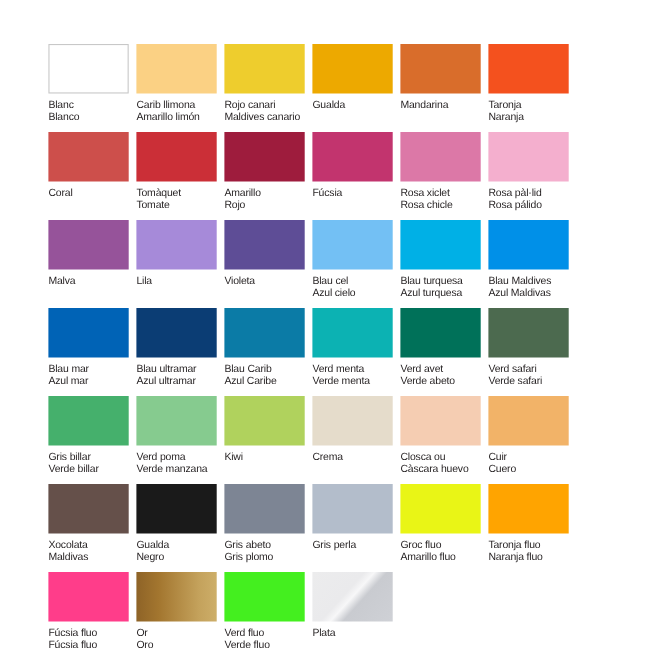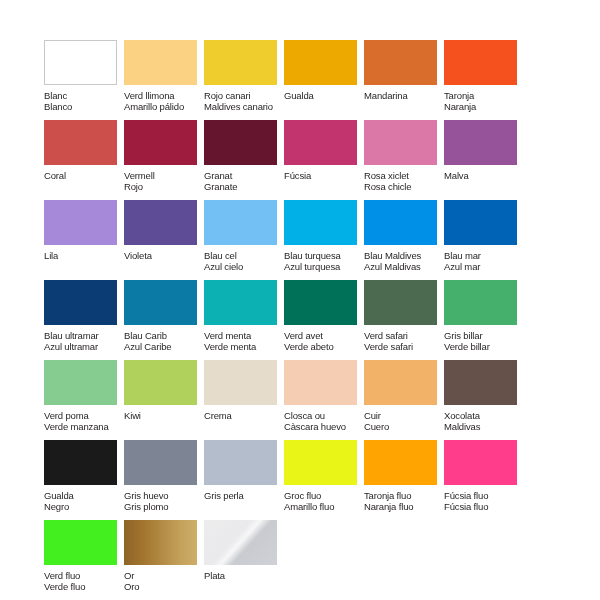--- a/index.html
+++ b/index.html
@@ -72,22 +72,22 @@
       <div class="swatch-cell">
         <div class="swatch-chip bordered" style="background: rgb(255, 255, 255);"></div>
         <div class="swatch-label">
           <span class="name-ca">Blanc</span>
           <span class="name-es">Blanco</span>
         </div>
       </div>
       <div class="swatch-cell">
         <div class="swatch-chip" style="background: rgb(251, 209, 132);"></div>
         <div class="swatch-label">
-          <span class="name-ca">Verd llimona</span>
-          <span class="name-es">Amarillo pálido</span>
+          <span class="name-ca">Carib llimona</span>
+          <span class="name-es">Amarillo limón</span>
         </div>
       </div>
       <div class="swatch-cell">
         <div class="swatch-chip" style="background: rgb(238, 205, 45);"></div>
         <div class="swatch-label">
           <span class="name-ca">Rojo canari</span>
           <span class="name-es">Maldives canario</span>
         </div>
       </div>
       <div class="swatch-cell">
@@ -109,47 +109,54 @@
           <span class="name-es">Naranja</span>
         </div>
       </div>
       <div class="swatch-cell">
         <div class="swatch-chip" style="background: rgb(205, 79, 75);"></div>
         <div class="swatch-label">
           <span class="name-ca">Coral</span>
         </div>
       </div>
       <div class="swatch-cell">
+        <div class="swatch-chip" style="background: rgb(203, 47, 55);"></div>
+        <div class="swatch-label">
+          <span class="name-ca">Tomàquet</span>
+          <span class="name-es">Tomate</span>
+        </div>
+      </div>
+      <div class="swatch-cell">
         <div class="swatch-chip" style="background: rgb(158, 28, 61);"></div>
         <div class="swatch-label">
-          <span class="name-ca">Vermell</span>
+          <span class="name-ca">Amarillo</span>
           <span class="name-es">Rojo</span>
-        </div>
-      </div>
-      <div class="swatch-cell">
-        <div class="swatch-chip" style="background: rgb(102, 21, 47);"></div>
-        <div class="swatch-label">
-          <span class="name-ca">Granat</span>
-          <span class="name-es">Granate</span>
         </div>
       </div>
       <div class="swatch-cell">
         <div class="swatch-chip" style="background: rgb(194, 52, 110);"></div>
         <div class="swatch-label">
           <span class="name-ca">Fúcsia</span>
         </div>
       </div>
       <div class="swatch-cell">
         <div class="swatch-chip" style="background: rgb(220, 120, 167);"></div>
         <div class="swatch-label">
           <span class="name-ca">Rosa xiclet</span>
           <span class="name-es">Rosa chicle</span>
         </div>
       </div>
       <div class="swatch-cell">
+        <div class="swatch-chip" style="background: rgb(244, 175, 206);"></div>
+        <div class="swatch-label">
+          <span class="name-ca">Rosa pàl·lid</span>
+          <span class="name-es">Rosa pálido</span>
+        </div>
+      </div>
+      <div class="swatch-cell">
         <div class="swatch-chip" style="background: rgb(150, 83, 154);"></div>
         <div class="swatch-label">
           <span class="name-ca">Malva</span>
         </div>
       </div>
       <div class="swatch-cell">
         <div class="swatch-chip" style="background: rgb(166, 138, 217);"></div>
         <div class="swatch-label">
           <span class="name-ca">Lila</span>
         </div>
@@ -273,21 +280,21 @@
       <div class="swatch-cell">
         <div class="swatch-chip" style="background: rgb(26, 26, 26);"></div>
         <div class="swatch-label">
           <span class="name-ca">Gualda</span>
           <span class="name-es">Negro</span>
         </div>
       </div>
       <div class="swatch-cell">
         <div class="swatch-chip" style="background: rgb(125, 133, 148);"></div>
         <div class="swatch-label">
-          <span class="name-ca">Gris huevo</span>
+          <span class="name-ca">Gris abeto</span>
           <span class="name-es">Gris plomo</span>
         </div>
       </div>
       <div class="swatch-cell">
         <div class="swatch-chip" style="background: rgb(179, 189, 203);"></div>
         <div class="swatch-label">
           <span class="name-ca">Gris perla</span>
         </div>
       </div>
       <div class="swatch-cell">
@@ -305,31 +312,31 @@
         </div>
       </div>
       <div class="swatch-cell">
         <div class="swatch-chip" style="background: rgb(255, 61, 138);"></div>
         <div class="swatch-label">
           <span class="name-ca">Fúcsia fluo</span>
           <span class="name-es">Fúcsia fluo</span>
         </div>
       </div>
       <div class="swatch-cell">
+        <div class="swatch-chip" style="background: linear-gradient(90deg, rgb(142, 99, 39) 0%, rgb(163, 118, 47) 28%, rgb(196, 162, 92) 78%, rgb(205, 174, 105) 100%);"></div>
+        <div class="swatch-label">
+          <span class="name-ca">Or</span>
+          <span class="name-es">Oro</span>
+        </div>
+      </div>
+      <div class="swatch-cell">
         <div class="swatch-chip" style="background: rgb(68, 239, 31);"></div>
         <div class="swatch-label">
           <span class="name-ca">Verd fluo</span>
           <span class="name-es">Verde fluo</span>
-        </div>
-      </div>
-      <div class="swatch-cell">
-        <div class="swatch-chip" style="background: linear-gradient(90deg, rgb(142, 99, 39) 0%, rgb(163, 118, 47) 28%, rgb(196, 162, 92) 78%, rgb(205, 174, 105) 100%);"></div>
-        <div class="swatch-label">
-          <span class="name-ca">Or</span>
-          <span class="name-es">Oro</span>
         </div>
       </div>
       <div class="swatch-cell">
         <div class="swatch-chip" style="background: linear-gradient(132deg, rgb(236, 236, 237) 0%, rgb(234, 234, 236) 42%, rgb(247, 247, 248) 50%, rgb(201, 203, 208) 60%, rgb(207, 209, 214) 100%);"></div>
         <div class="swatch-label">
           <span class="name-ca">Plata</span>
         </div>
       </div>
     </div>
 </div>

